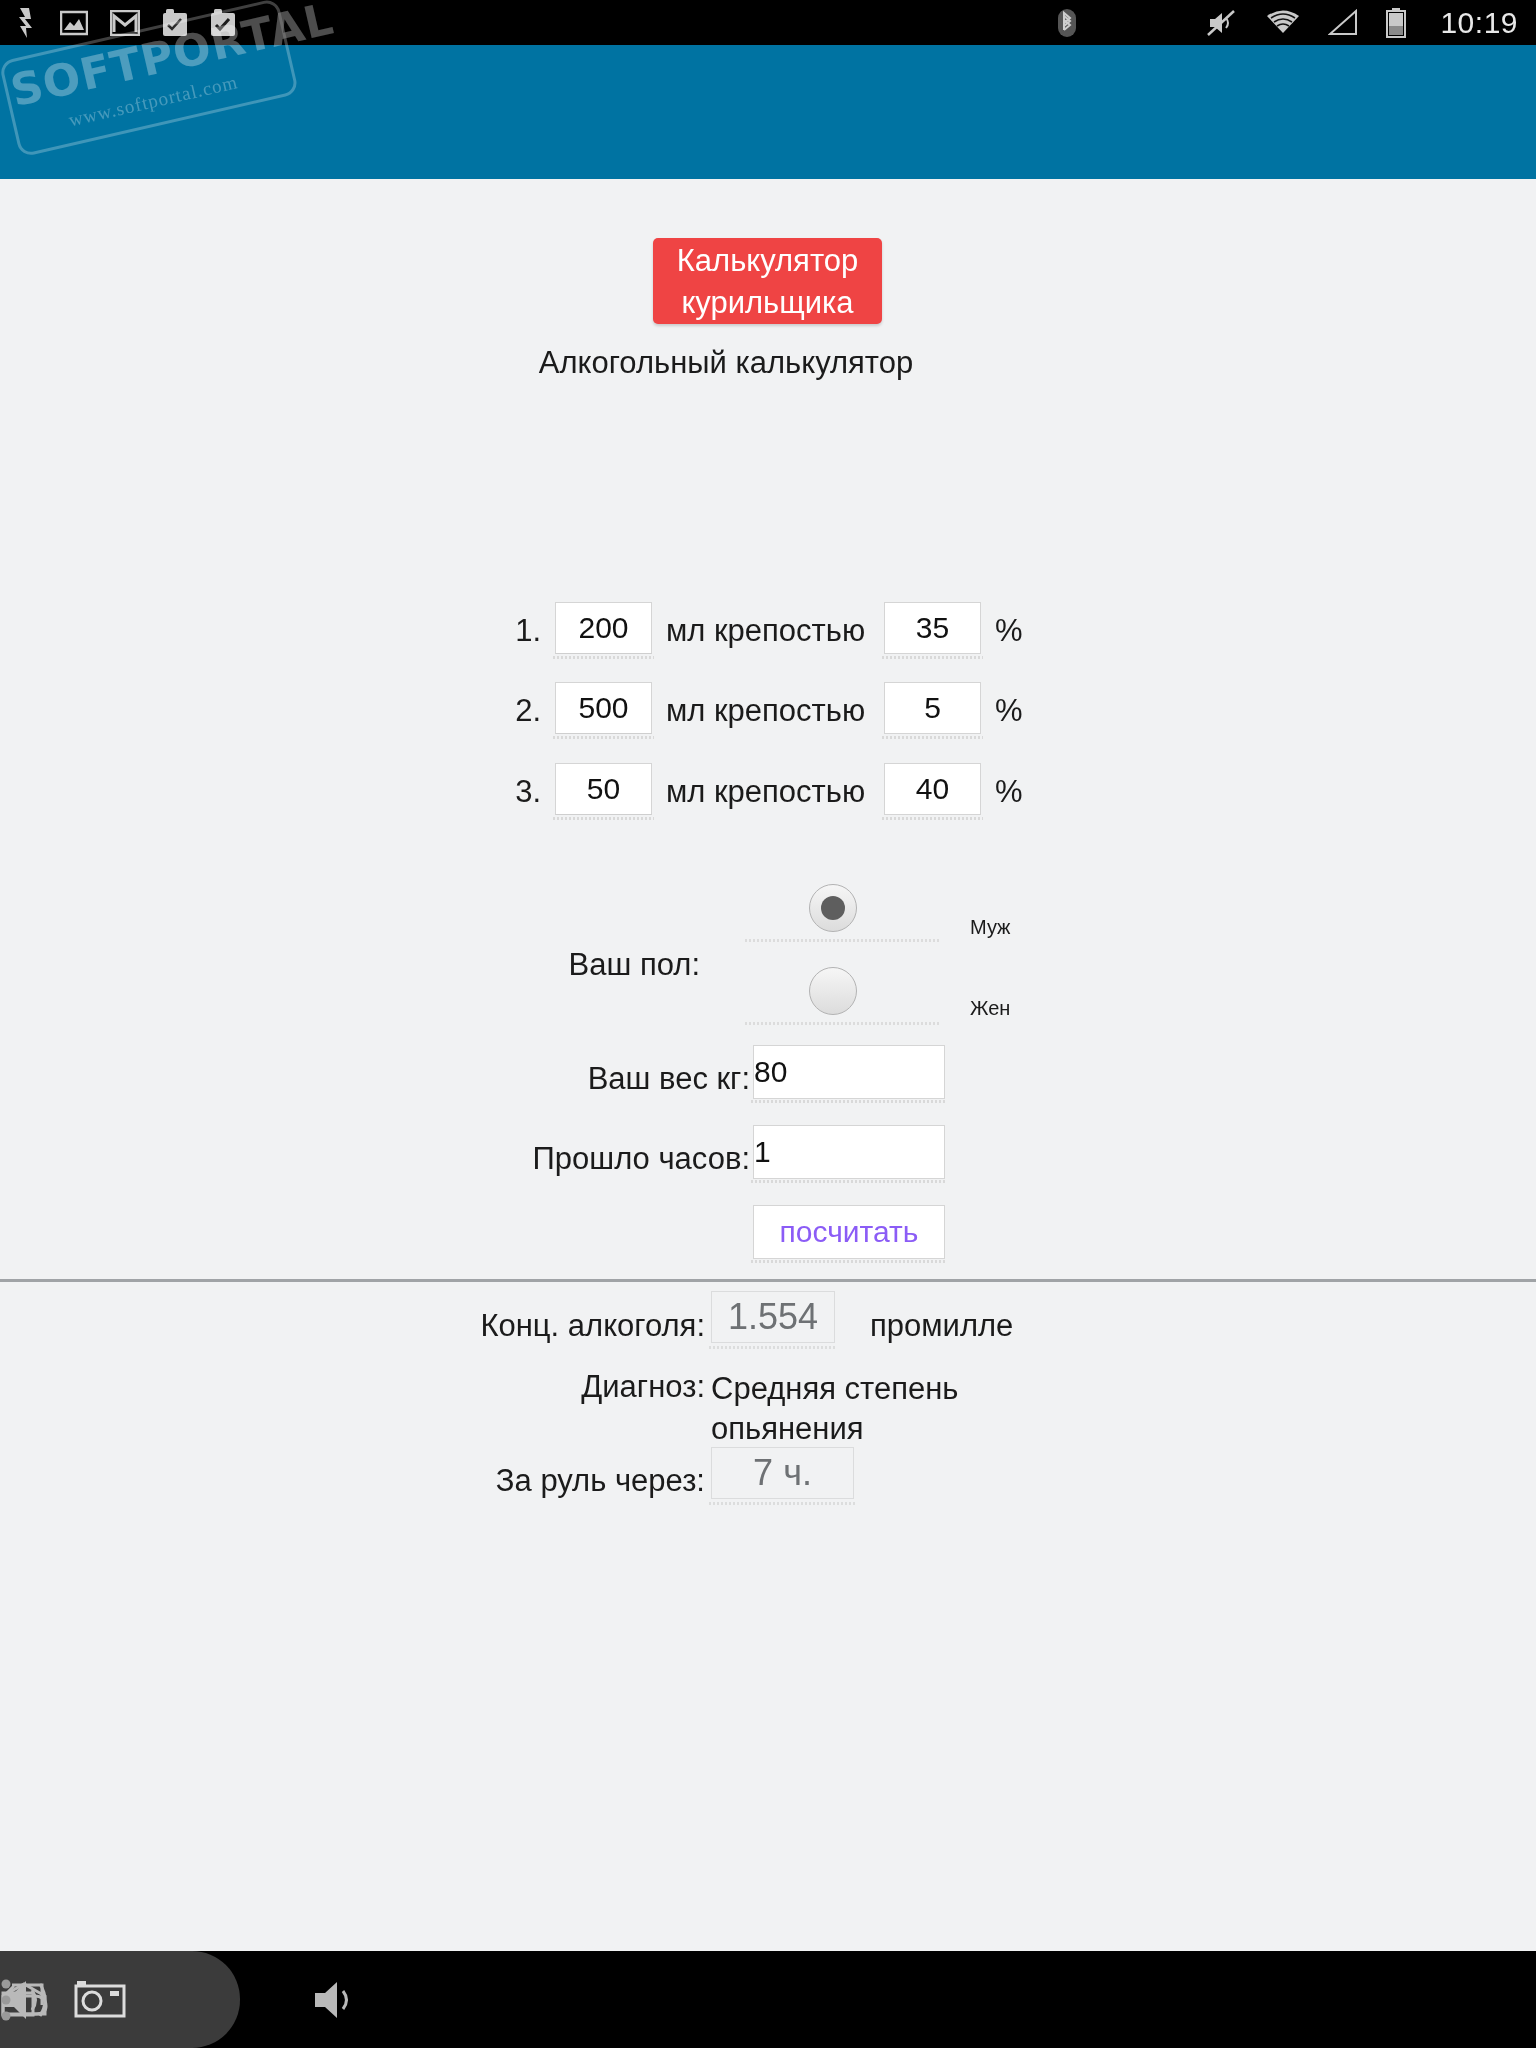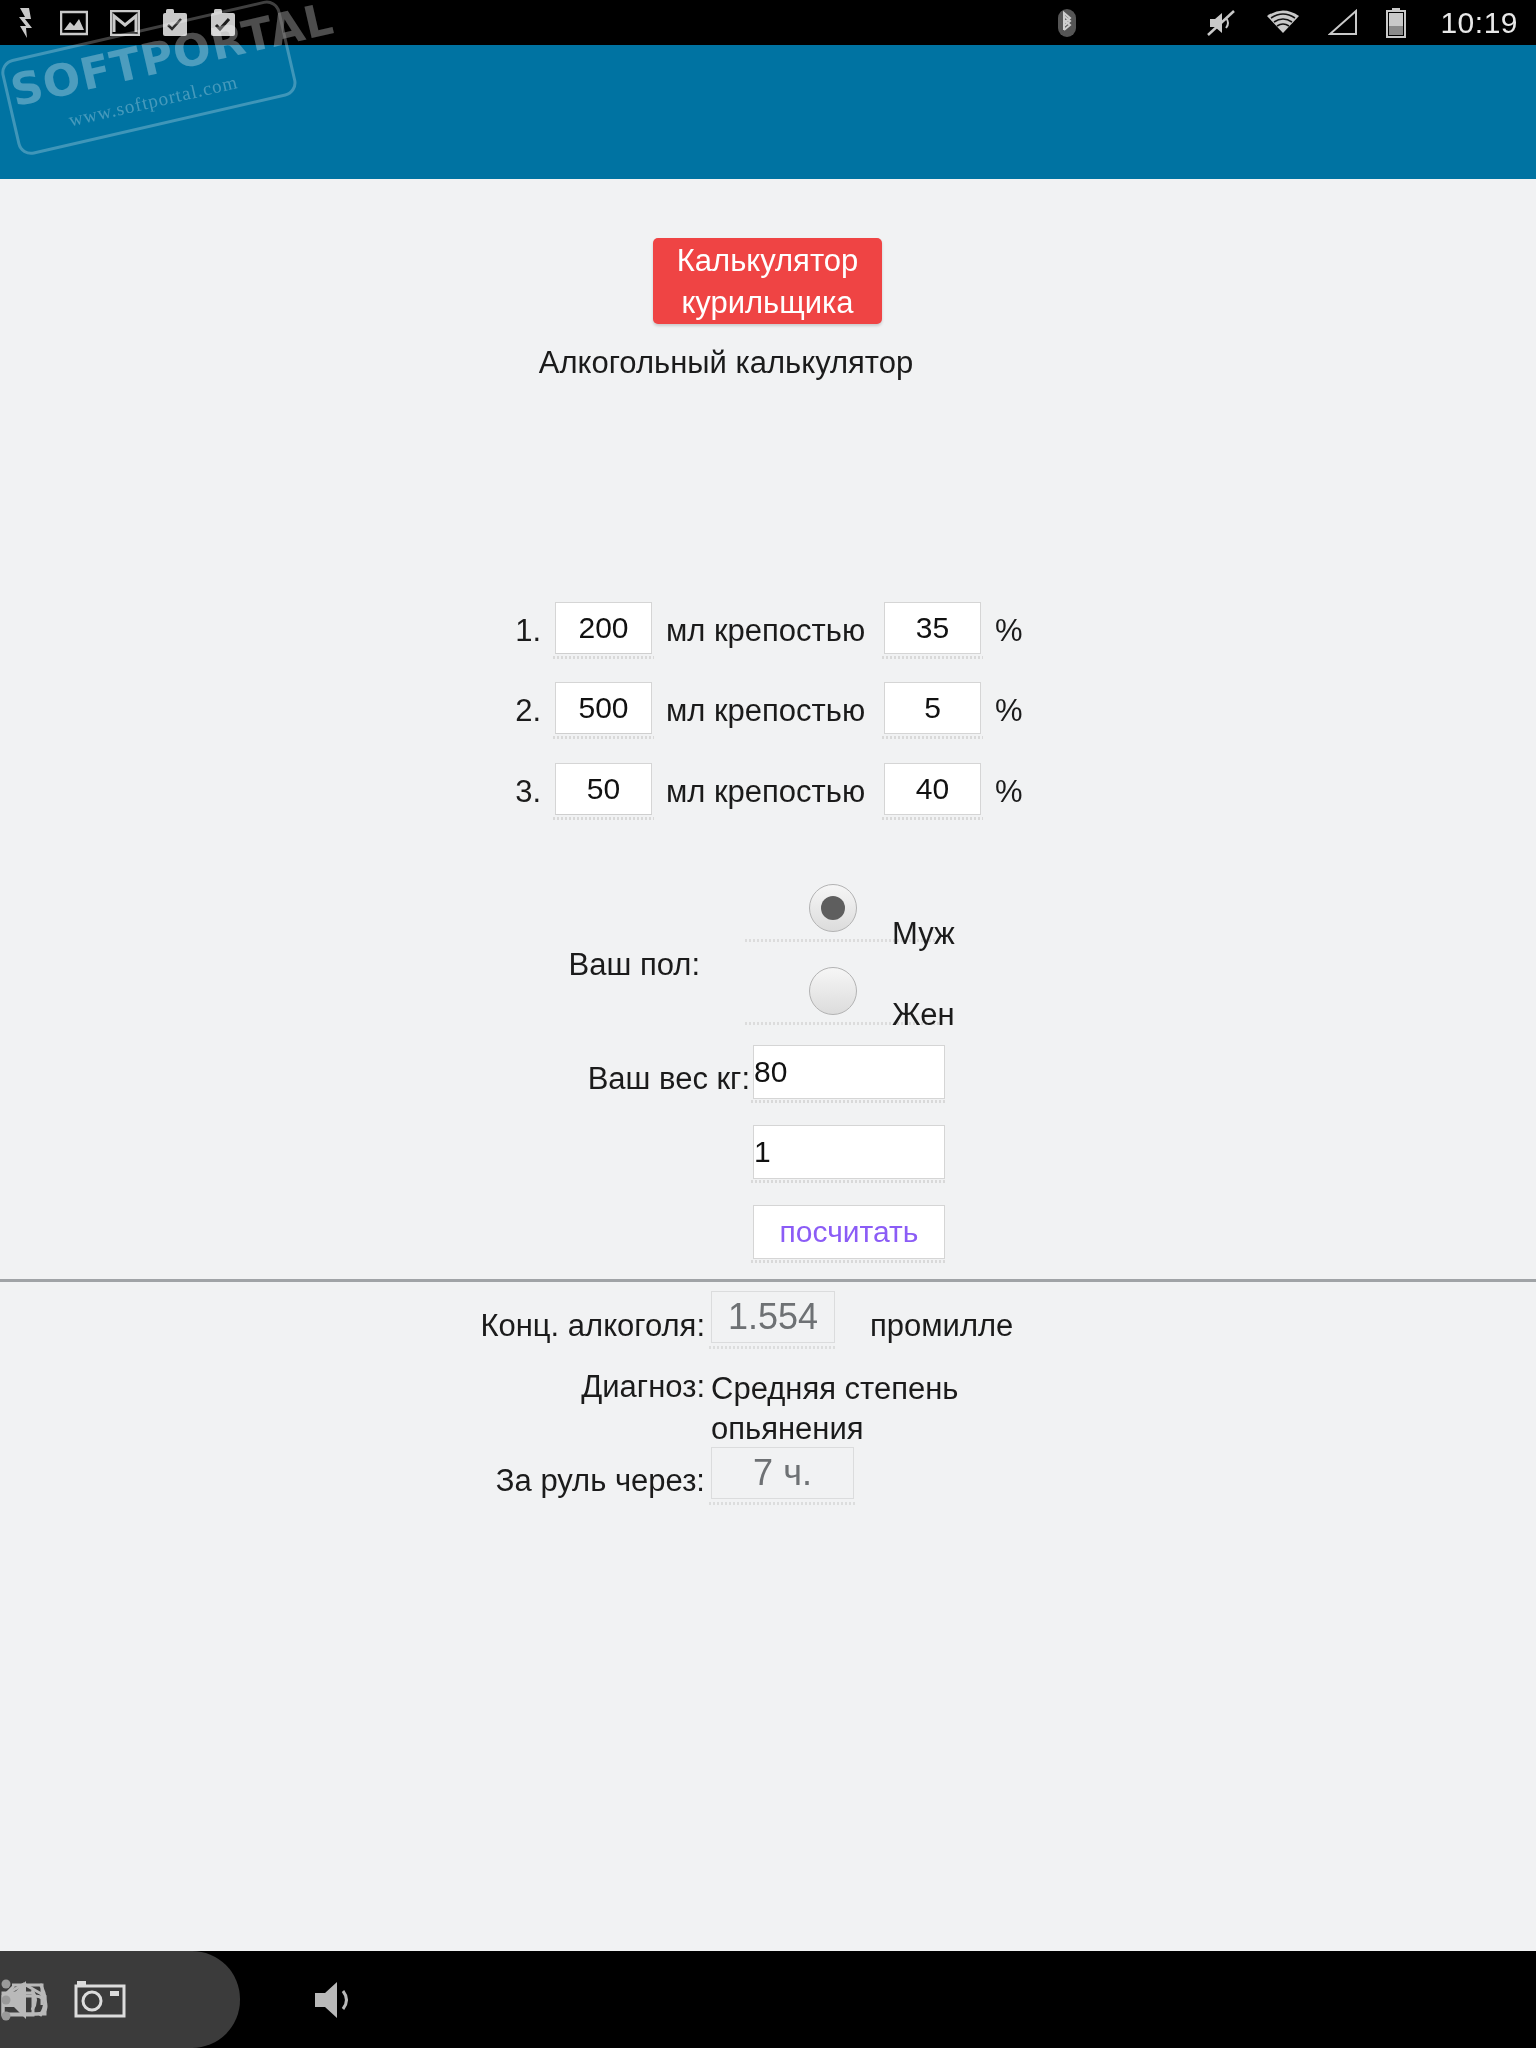--- a/index.html
+++ b/index.html
@@ -257,22 +257,22 @@
     position: absolute;
     left: 745px;
     width: 196px;
     height: 3px;
     background: repeating-linear-gradient(to right,#dcdcdc 0 2px, transparent 2px 4px);
   }
   .track-m { top: 760px; }
   .track-f { top: 843px; }
   .radio-text {
     position: absolute;
-    left: 892px;
-    font-size: 31px;
+    left: 970px;
+    font-size: 20px;
     color: #1b1b1b;
   }
   .text-m { top: 737px; }
   .text-f { top: 818px; }
 
   
   .field-label {
     position: absolute;
     left: 300px;
     width: 450px;
@@ -478,20 +478,21 @@
   <div class="radio-track track-f"></div>
   <div class="radio checked radio-m"></div>
   <div class="radio radio-f"></div>
   <div class="radio-text text-m">Муж</div>
   <div class="radio-text text-f">Жен</div>
 
   <div class="field-label lbl-weight">Ваш вес кг:</div>
   <div class="text-input in-weight">80</div>
   <div class="ti-underline ul-weight"></div>
 
+  <div class="field-label lbl-hours">Прошло часов:</div>
   <div class="text-input in-hours">1</div>
   <div class="ti-underline ul-hours"></div>
 
   <div class="calc-btn">посчитать</div>
   <div class="btn-underline"></div>
 
   <div class="separator"></div>
 
   <div class="res-label rl-conc">Конц. алкоголя:</div>
   <div class="res-box rb-conc">1.554</div>

